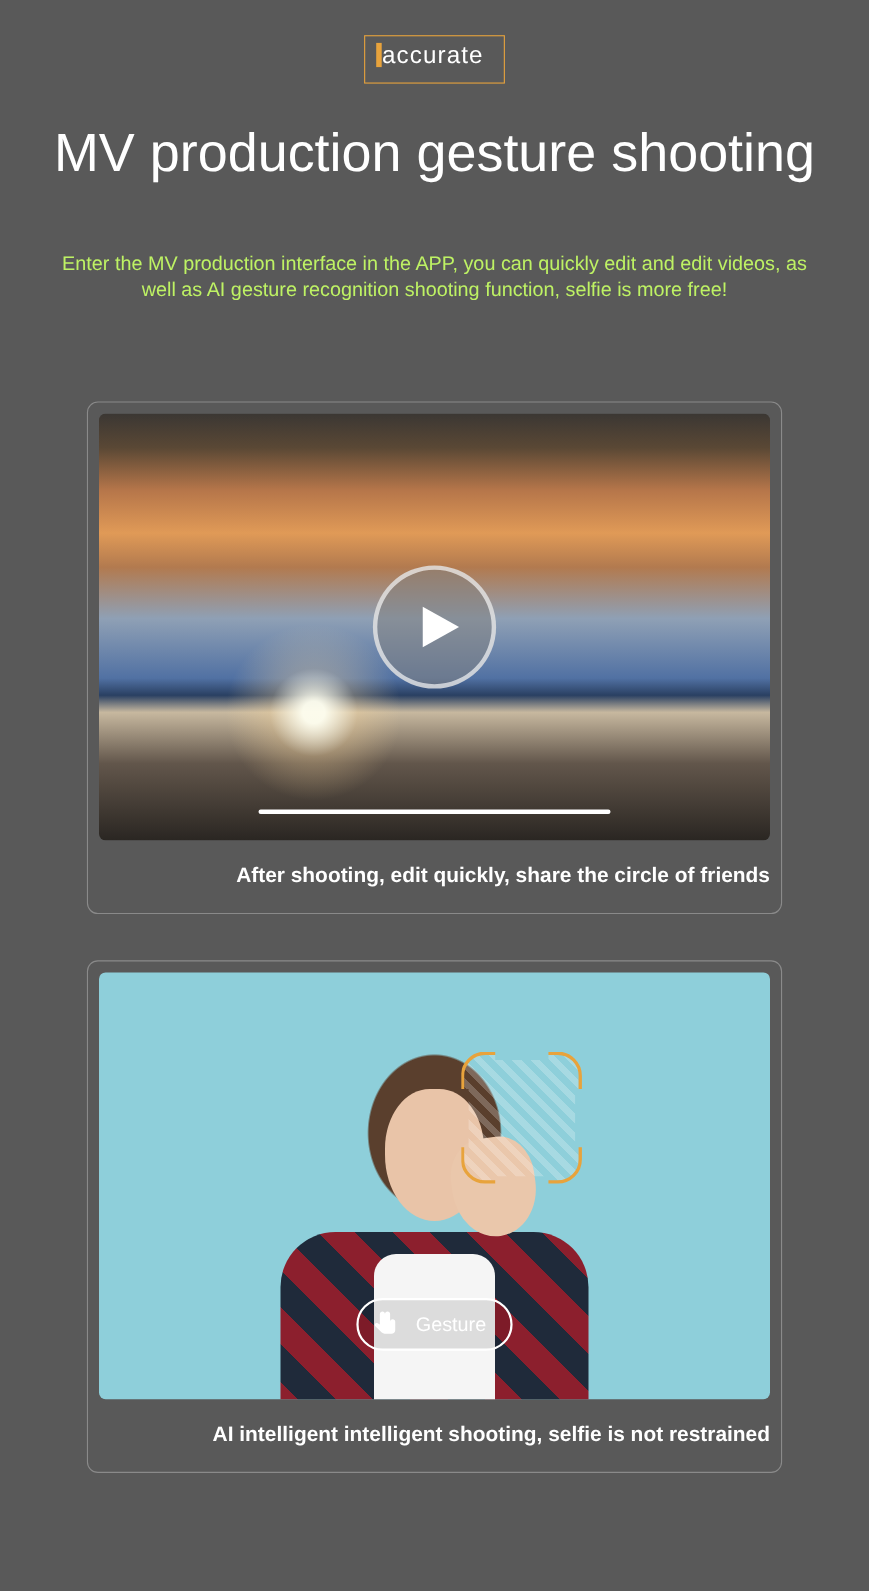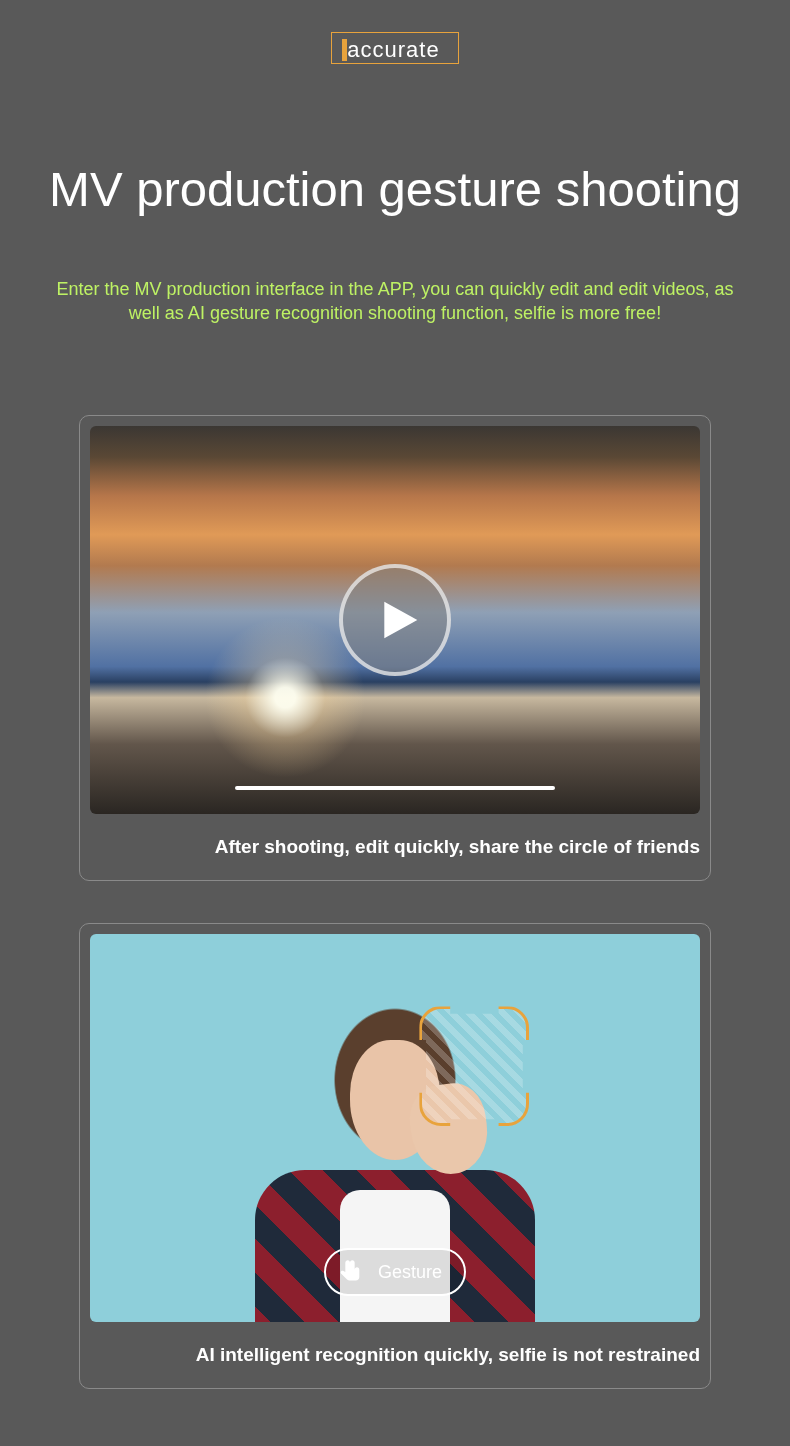--- a/index.html
+++ b/index.html
@@ -7,27 +7,27 @@
   width:790px;height:1446px;
   background:#595959;
   font-family:Arial,Helvetica,sans-serif;
   color:#fff;
   overflow:hidden
 }
 .badge{
   margin:32px auto 0;
   width:fit-content;
   border:1px solid #e8a33c;
-  padding:4px 18px 0 10px;
+  padding:4px 18px 12px 10px;
   display:flex;align-items:center;
   font-size:22px;color:#fff;letter-spacing:1px
 }
 .badge .bar{width:5px;height:22px;background:#e8a33c}
 h1{
-  margin-top:98px;
+  margin-top:36px;
   text-align:center;
   font-weight:400;
   font-size:49px;
   line-height:1.12
 }
 .sub{
   margin:60px auto 0;
   width:680px;
   text-align:center;
   font-size:18px;
@@ -113,21 +113,21 @@
   background:#eac7ab;transform:rotate(-8deg)
 }
 .detect{
   position:absolute;left:54%;top:72px;
   width:110px;height:120px;border-radius:22px;
   border:3px solid #e8a33c;
   background:repeating-linear-gradient(45deg,rgba(255,255,255,.22) 0 6px,rgba(0,0,0,0) 6px 12px);
   clip-path:polygon(0 0,28% 0,28% 6%,72% 6%,72% 0,100% 0,100% 28%,94% 28%,94% 72%,100% 72%,100% 100%,72% 100%,72% 94%,28% 94%,28% 100%,0 100%,0 72%,6% 72%,6% 28%,0 28%)
 }
 .pillrow{
-  position:absolute;left:50%;bottom:26px;transform:translateX(-50%);
+  position:absolute;left:50%;bottom:44px;transform:translateX(-50%);
   display:flex;gap:16px
 }
 .pill{
   display:flex;align-items:center;gap:10px;
   border:2px solid #fff;border-radius:999px;
   padding:4px 22px 4px 6px;color:#fff;font-size:18px;
   background:rgba(0,0,0,.1)
 }
 .pill .ico{
   width:36px;height:36px;border-radius:50%;
@@ -175,14 +175,14 @@
       <div class="pill">
         <span class="ico">
           <svg viewBox="0 0 24 24">
               <path d="M10 2c-1 0-2 .8-2 2v8l-2-1c-1-.5-2 .3-2 1.3 0 .4.2.8.5 1.1l5 5c.6.6 1.4.9 2.2.9h5.3c1.7 0 3-1.3 3-3V10c0-1-.8-2-2-2s-2 .8-2 2V4c0-1-.8-2-2-2s-2 .8-2 2v4V4c0-1-.8-2-2-2z"></path>
             </svg>
         </span>
         <span>Gesture</span>
       </div>
     </div>
   </div>
-  <p class="cap">AI intelligent recognition quickly, selfie is not restrained</p>
+  <p class="cap">AI intelligent intelligent shooting, selfie is not restrained</p>
 </div>
 
 </body></html>

